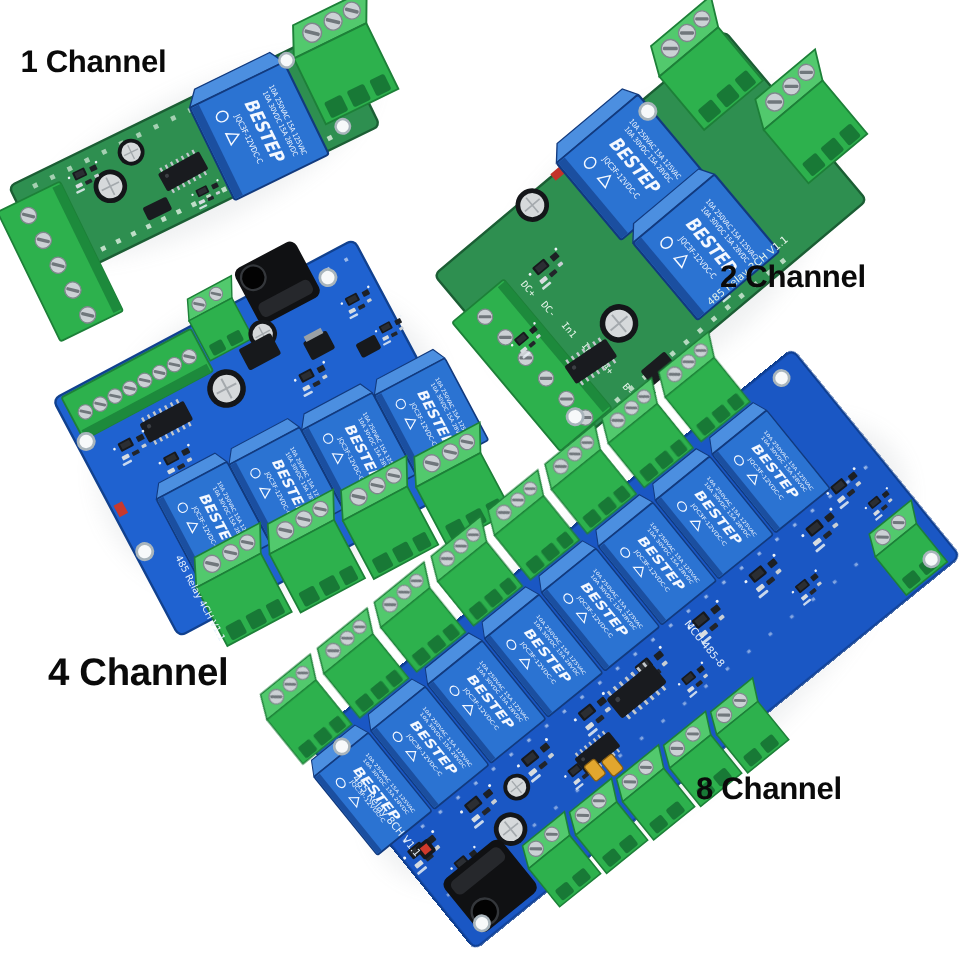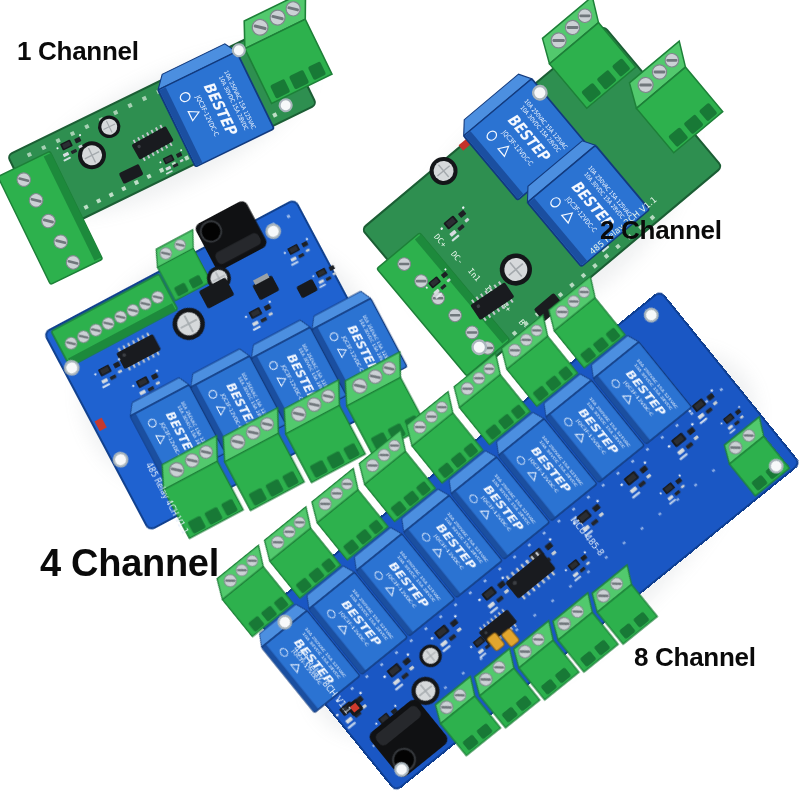--- a/index.html
+++ b/index.html
@@ -3,22 +3,22 @@
 <meta charset="utf-8">
 <style>
   html,body{margin:0;padding:0;background:#ffffff;}
   .stage{position:relative;width:800px;height:800px;background:#ffffff;overflow:hidden;
          font-family:"Liberation Sans", sans-serif;}
   .stage svg{position:absolute;left:0;top:0;}
   .ch-label{position:absolute;font-weight:700;font-size:26px;letter-spacing:-0.3px;
             color:#0a0a0a;white-space:nowrap;}
   #label-1{left:17px;top:36px;}
   #label-2{left:600px;top:215px;}
-  #label-4{left:40px;top:542px;font-size:38px;}
-  #label-8{left:634px;top:642px;}
+  #label-4{left:40px;top:542px;font-size:32px;}
+  #label-8{left:580px;top:642px;}
 </style>
 </head>
 <body>
 
 <div class="stage">
 <svg width="800" height="800" viewBox="0 0 800 800">
   <defs>
     <filter id="soft" x="-40%" y="-40%" width="180%" height="180%">
       <feGaussianBlur stdDeviation="9"></feGaussianBlur>
     </filter>

